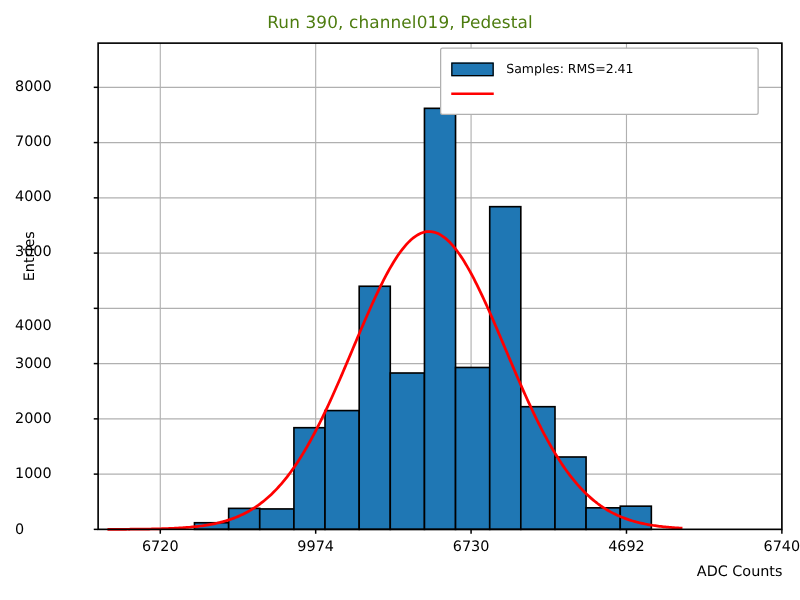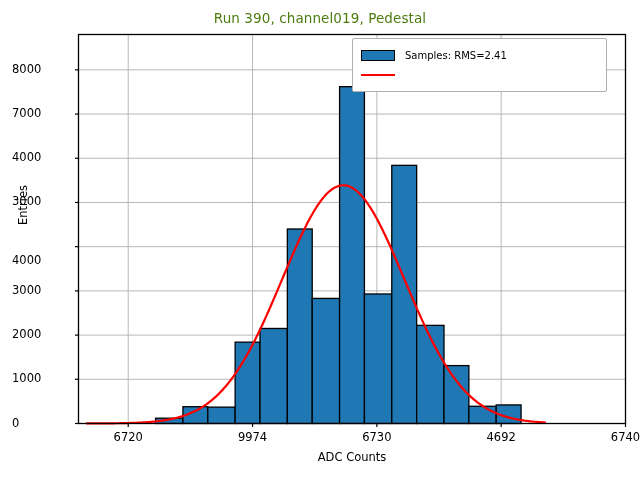--- a/index.html
+++ b/index.html
@@ -42,21 +42,21 @@
     text-align: center;
     font-size: 11.5px;
     color: #000000;
     transform: rotate(-90deg);
   }
   #xlabel {
     position: absolute;
     left: 78px;
     top: 450px;
     width: 548px;
-    text-align: center;
+    text-align: right;
     font-size: 11.5px;
     color: #000000;
   }
   .tick-label-y {
     position: absolute;
     right: 0;
     width: 60px;
     text-align: left;
     font-size: 11.5px;
     color: #000000;

